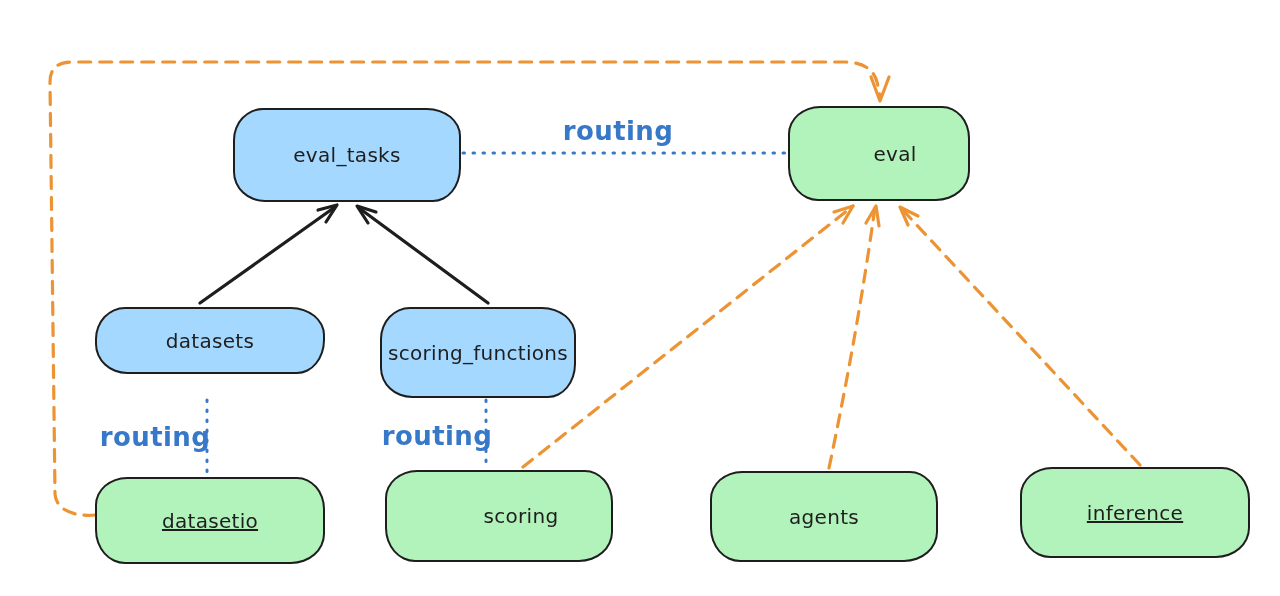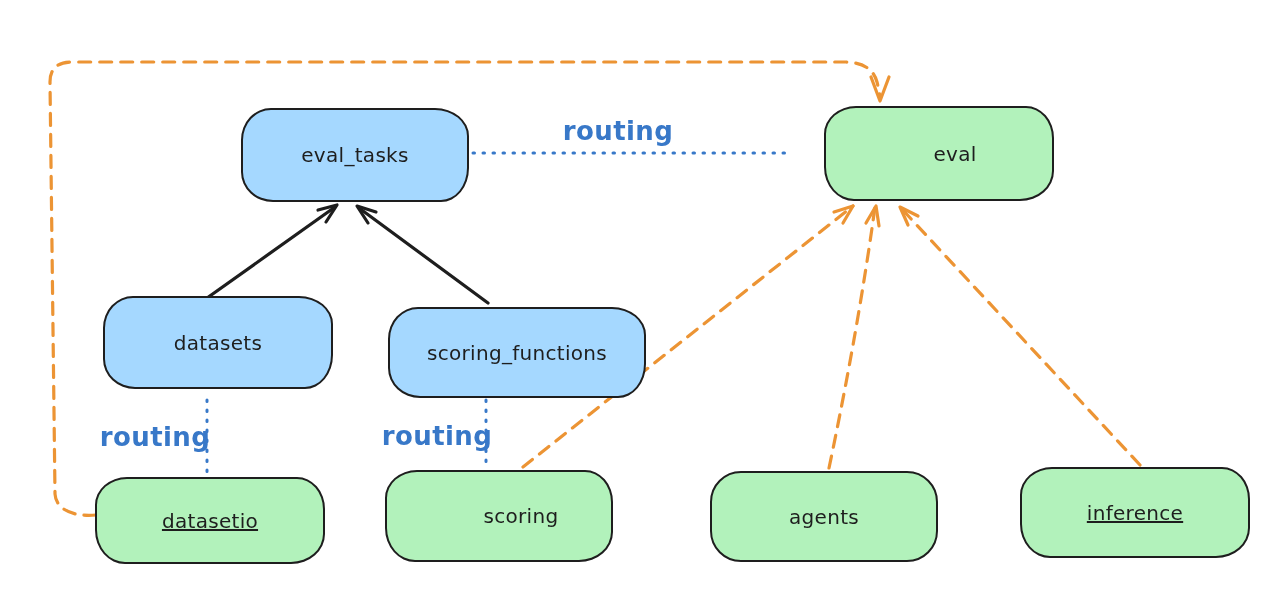--- a/index.html
+++ b/index.html
@@ -57,21 +57,21 @@
     position: absolute;
     display: flex;
     align-items: center;
     justify-content: center;
     border: 2.5px solid var(--stroke-black, #1e1e1e);
     color: var(--stroke-black, #1e1e1e);
     font-size: 20px;
     letter-spacing: 0.3px;
     box-sizing: border-box;
   }
-  .node.blue  { background: var(--blue-fill, #a5d8ff); border-radius: 30px 34px 28px 32px / 32px 28px 34px 30px; margin-left: 8px; }
+  .node.blue  { background: var(--blue-fill, #a5d8ff); border-radius: 30px 34px 28px 32px / 32px 28px 34px 30px; }
   .node.green { background: var(--green-fill, #b2f2bb); border-radius: 32px 28px 34px 30px / 28px 32px 30px 34px; }
   
   .edge-label {
     position: absolute;
     transform: translate(-50%, -50%);
     color: var(--routing-blue, #3878c8);
     font-size: 26px;
     font-weight: 600;
     letter-spacing: 0.4px;
     white-space: nowrap;
@@ -124,41 +124,41 @@
     <g class="edge-black">
       <line x1="488" y1="303" x2="359" y2="208"></line>
       <polyline points="368,223 357,206 376,212"></polyline>
     </g>
   </svg>
 
   <div class="node blue" style="left:233px; top:108px; width:228px; height:94px;">
     <span>eval_tasks</span>
   </div>
 
-  <div class="node green" style="left:824px; top:106px; width:230px; height:95px;padding-left:32px;">
+  <div class="node green" style="left:788px; top:106px; width:182px; height:95px;padding-left:32px;">
     <span>eval</span>
   </div>
 
-  <div class="node blue" style="left:95px; top:296px; width:230px; height:93px;">
+  <div class="node blue" style="left:95px; top:307px; width:230px; height:67px;">
     <span>datasets</span>
   </div>
 
-  <div class="node blue" style="left:380px; top:307px; width:258px; height:91px;">
+  <div class="node blue" style="left:380px; top:307px; width:196px; height:91px;">
     <span>scoring_functions</span>
   </div>
 
   <div class="node green" style="left:95px; top:477px; width:230px; height:87px;text-decoration:underline;">
     <span>datasetio</span>
   </div>
 
   <div class="node green" style="left:385px; top:470px; width:228px; height:92px;padding-left:44px;">
     <span>scoring</span>
   </div>
 
-  <div class="node green" style="left:710px; top:471px; width:228px; height:91px;border-radius:31px;">
+  <div class="node green" style="left:710px; top:471px; width:228px; height:91px;">
     <span>agents</span>
   </div>
 
   <div class="node green" style="left:1020px; top:467px; width:230px; height:91px;text-decoration:underline;">
     <span>inference</span>
   </div>
 
   <div class="edge-label" style="left:618px; top:131px;">routing</div>
 
   <div class="edge-label" style="left:155px; top:437px;">routing</div>

